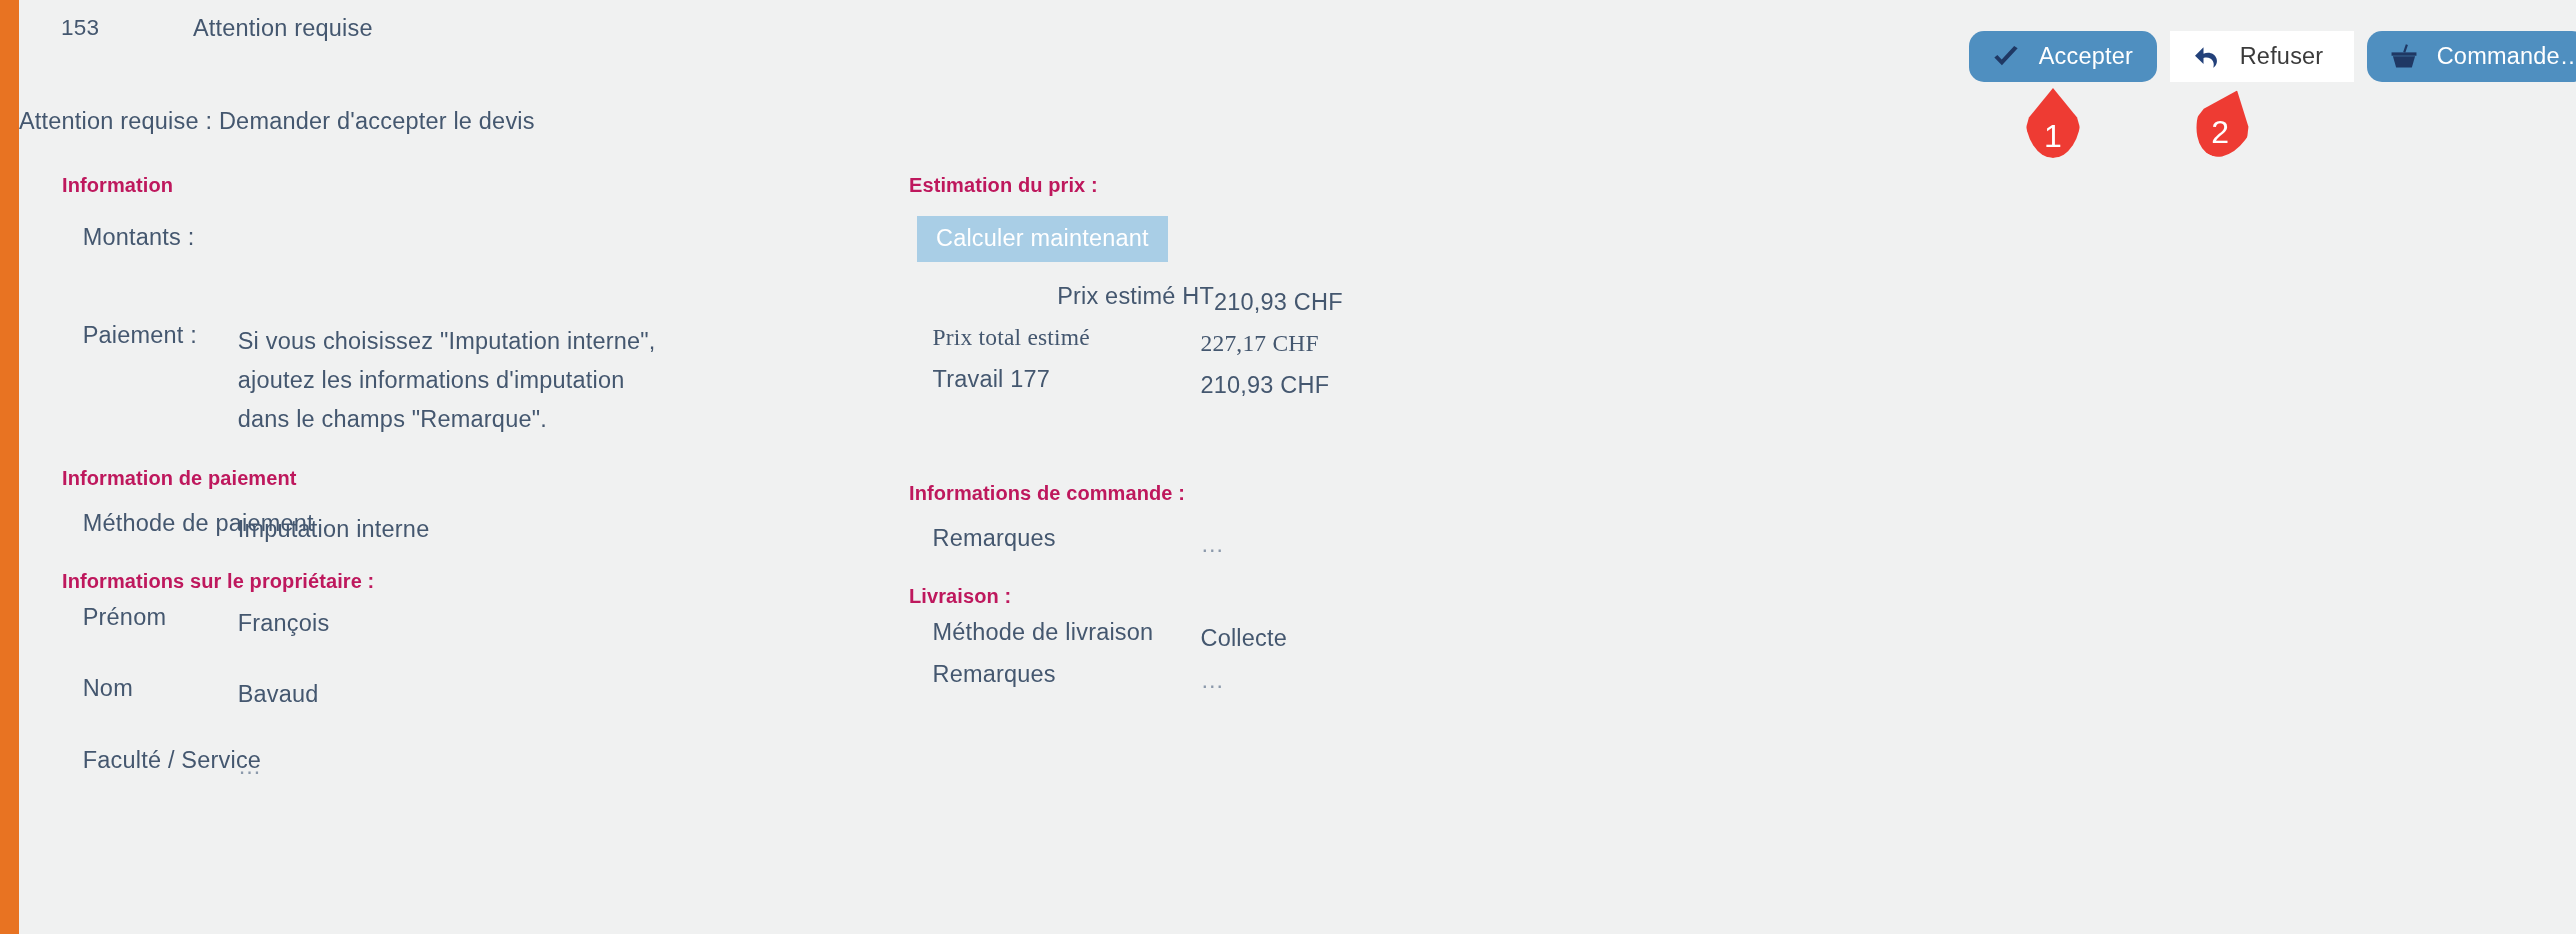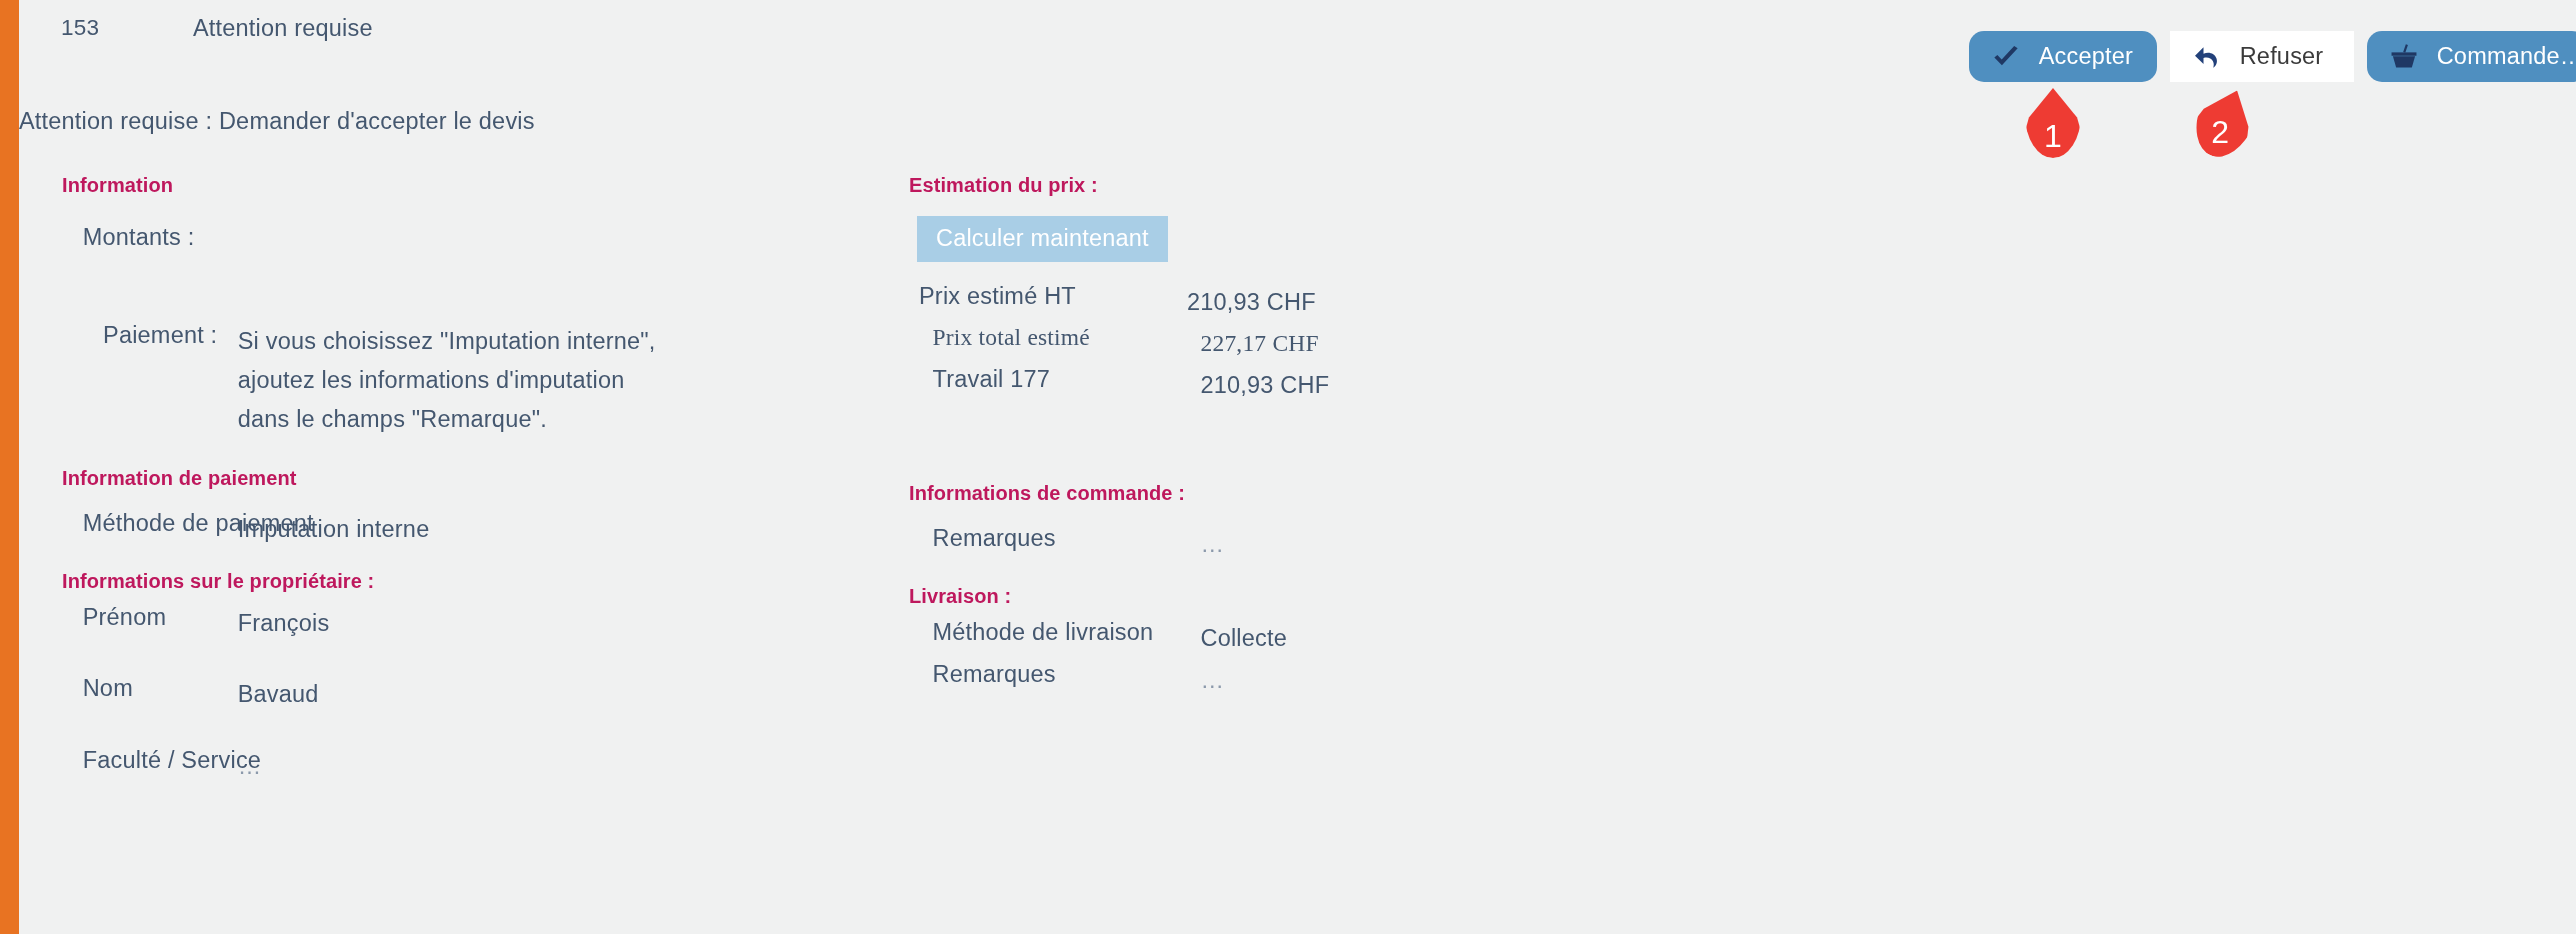--- a/index.html
+++ b/index.html
@@ -239,21 +239,21 @@
 
     <div class="blk" style="left:0; top:0;">
       <div class="section-title">Information</div>
     </div>
 
     <div class="blk field-row" style="left:20.7px; top:50px; width:808px;">
       <span class="field-label" style="width:155px;">Montants :</span>
     </div>
 
     <div class="blk field-row" style="left:20.7px; top:148px; width:808px;">
-      <span class="field-label" style="width:155px;text-align:center;">Paiement :</span>
+      <span class="field-label" style="width:155px;">Paiement :</span>
       <span class="field-value multiline">Si vous choisissez "Imputation interne", ajoutez les informations d'imputation dans le champs "Remarque".</span>
     </div>
 
     <div class="blk" style="left:0; top:293px;">
       <div class="section-title">Information de paiement</div>
     </div>
 
     <div class="blk field-row" style="left:20.7px; top:336px; width:808px;">
       <span class="field-label" style="width:155px;">Méthode de paiement</span>
       <span class="field-value">Imputation interne</span>
@@ -282,21 +282,21 @@
   <div class="col-right">
 
     <div class="blk" style="left:0; top:0;">
       <div class="section-title">Estimation du prix :</div>
     </div>
 
     <div class="blk" style="left:0; top:42px;padding-left:8px;">
       <button class="calc-btn">Calculer maintenant</button>
     </div>
 
-    <div class="blk field-row" style="left:10px; top:109px; width:827px;">
+    <div class="blk field-row" style="left:37px; top:109px; width:827px;text-align:right;">
       <span class="field-label" style="width:268px;">Prix estimé HT</span>
       <span class="field-value">210,93 CHF</span>
     </div>
 
     <div class="blk field-row" style="left:23.5px; top:150px; width:827px;font-family:Liberation Serif, serif;">
       <span class="field-label" style="width:268px;">Prix total estimé</span>
       <span class="field-value">227,17 CHF</span>
     </div>
 
     <div class="blk field-row" style="left:23.5px; top:192px; width:827px;">

